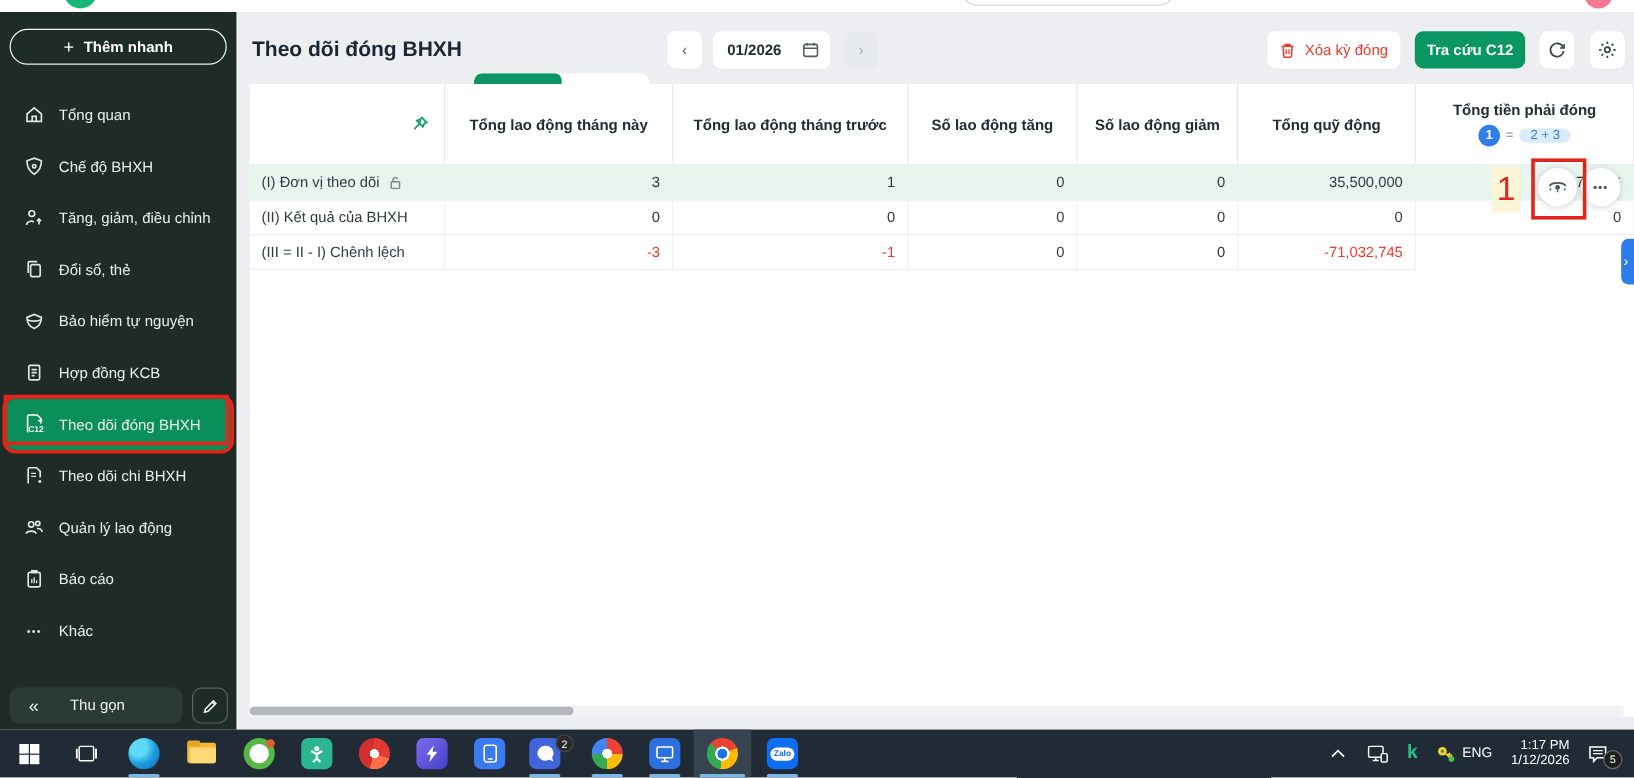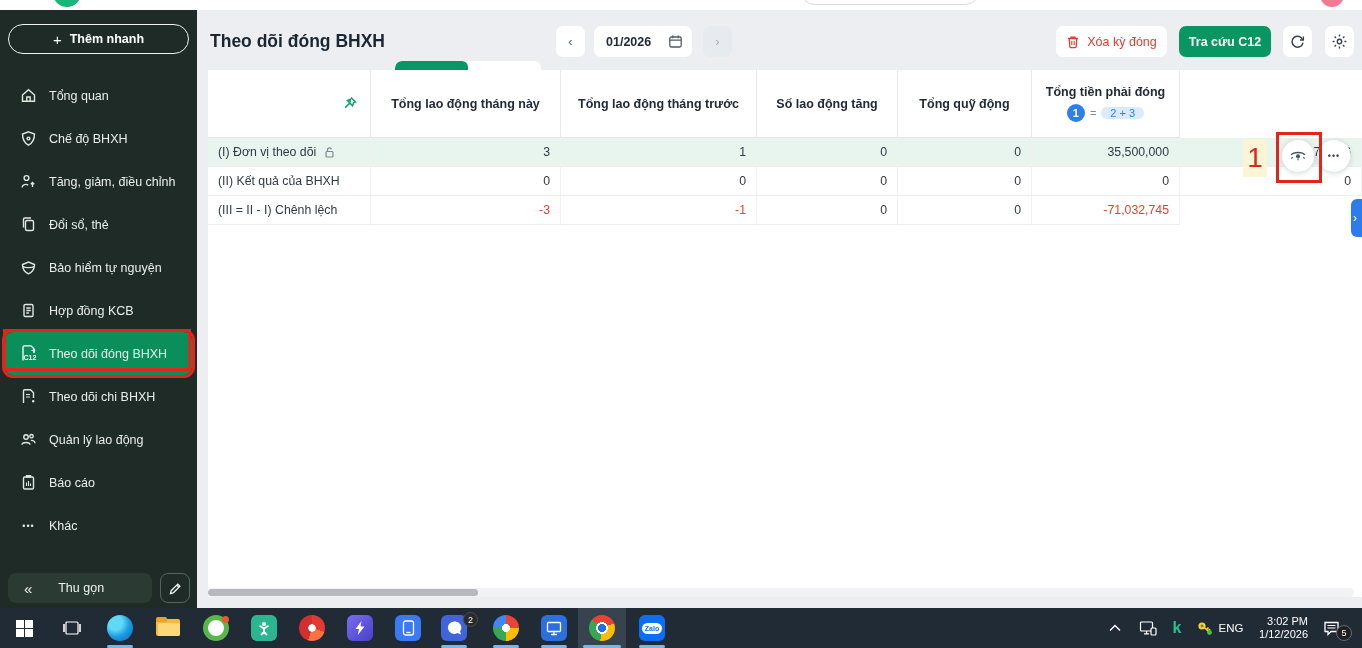--- a/index.html
+++ b/index.html
@@ -294,20 +294,21 @@
       <div class="hcell first">
         <span>
           <svg width="17" height="17" viewBox="0 0 17 17" fill="none" stroke="#12a06b" stroke-width="1.5">
               <path d="M10 2.5 L14.5 7 L12.8 7.6 L11.4 10.6 L8.8 8 L4.2 12.6 M8.8 8 L6.4 5.6 L9.4 4.2 Z"></path>
             </svg>
         </span>
       </div>
       <div class="hcell">Tổng lao động tháng này</div>
       <div class="hcell">Tổng lao động tháng trước</div>
       <div class="hcell">Số lao động tăng</div>
+      <div class="hcell">Số lao động giảm</div>
       <div class="hcell">Tổng quỹ động</div>
       <div class="hcell">
         <span>Tổng tiền phải đóng</span>
         <span class="formula">
           <span class="f-circle">1</span>
           <span class="f-eq">=</span>
           <span class="f-pill">2 + 3</span>
         </span>
       </div>
     </div>
@@ -491,21 +492,21 @@
           <circle cx="6" cy="5" r="3.6" fill="#f2d43c"></circle>
           <circle cx="6" cy="5" r="1.4" fill="#8a7a18"></circle>
           <path d="M9 7 L14 12 M12 10 l2-2 M10.5 8.5 l2-2" stroke="#f2d43c" stroke-width="1.6"></path>
           <circle cx="13.5" cy="11.5" r="2.4" fill="#3ec73e"></circle>
         </svg>
     </div>
     <div class="tslot" style="left:1212px; width:38px;">
       <span class="tray-txt">ENG</span>
     </div>
     <div class="clock">
-      <div>3:02 PM</div>
+      <div>1:17 PM</div>
       <div>1/12/2026</div>
     </div>
     <div class="tslot" style="left:1310px; width:44px;">
       <svg width="19" height="17" viewBox="0 0 19 17" fill="none" stroke="#fff" stroke-width="1.3">
           <path d="M2 2.5 h13 v9 h-7 l-3 3 v-3 h-3 Z" fill="none"></path>
           <path d="M4.5 5.5 h8 M4.5 8 h8" stroke-width="1.1"></path>
         </svg>
       <span class="badge" style="left:26px; top:17px; width:16px; height:16px; background:#1f1f1f; border:1px solid #6a6a6a;">5</span>
     </div>
   </footer>

